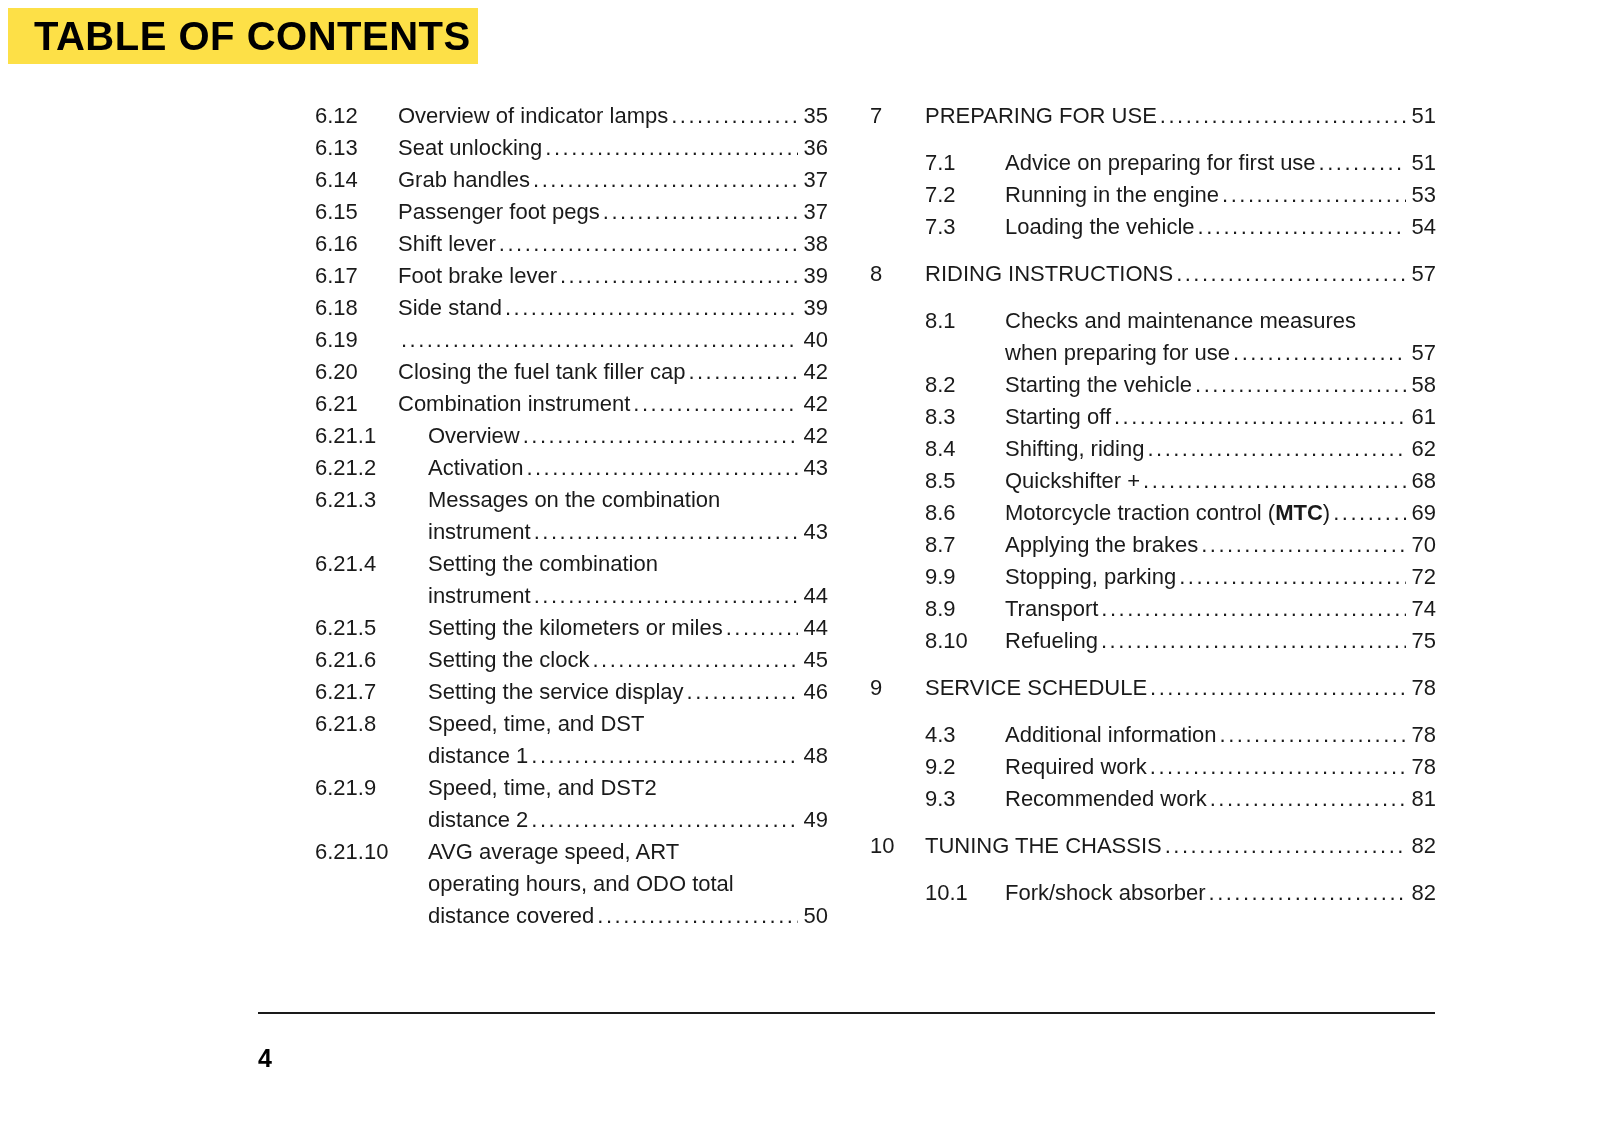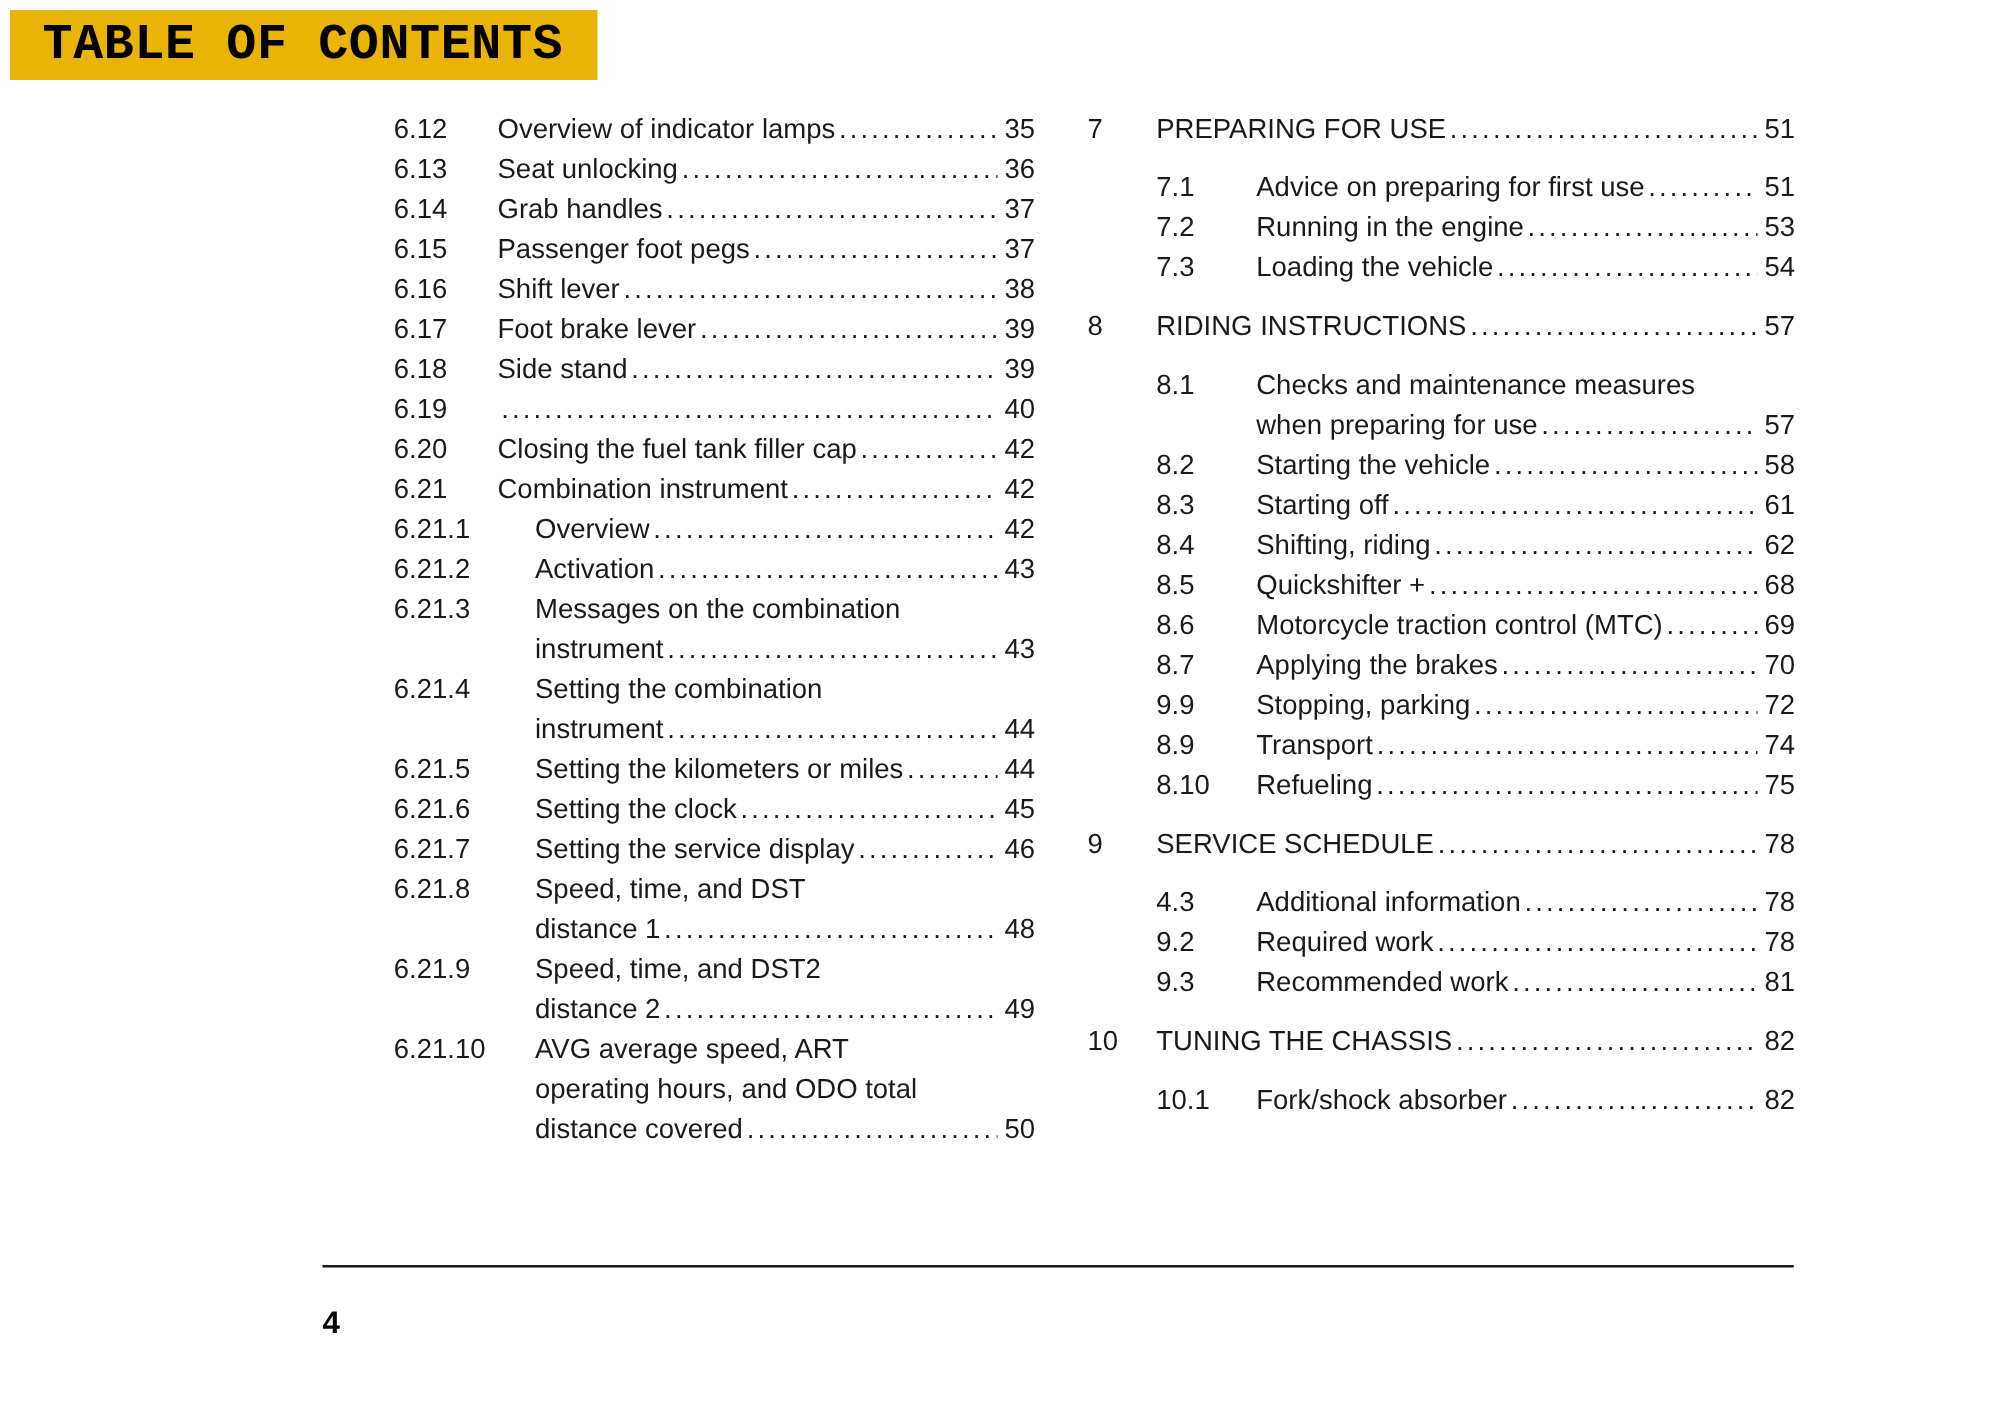--- a/index.html
+++ b/index.html
@@ -12,33 +12,33 @@
   }
   .header {
     position: absolute; left: 8px; top: 8px;
     width: 470px; height: 56px;
     display: flex; align-items: center;
     padding-left: 26px;
     font-size: 40px; font-weight: 700; color: #000;
     letter-spacing: 0.5px;
   }
   .col {
-    position: absolute; top: 87px;
+    position: absolute; top: 100px;
     font-size: 22px; line-height: 32px;
   }
   .col-left  { left: 315px; width: 513px; }
   .col-right { left: 870px; width: 566px; }
   .row { display: flex; }
   .num { flex: none; }
   .col-left  .lv1 .num { width: 83px; }
   .col-left  .lv2 .num { width: 113px; }
   .col-right .lv0 .num { width: 55px; }
   .col-right .lv1 .num { width: 80px; margin-left: 55px; }
   .txt { white-space: nowrap; flex: none; }
-  .txt b { font-weight: 400; }
+  .txt b { font-weight: 700; }
   .dots {
     flex: 1 1 0; min-width: 12px;
     position: relative; overflow: hidden;
     margin: 0 4px 0 3px;
   }
   .dots::after {
     content: "........................................................................................................................";
     position: absolute; left: 0; bottom: 0;
     white-space: nowrap; letter-spacing: 2.5px;
   }
@@ -50,21 +50,21 @@
     width: 1177px; height: 2px; background: #1a1a1a;
   }
   .pagenum {
     position: absolute; left: 258px; top: 1044px;
     font-size: 25px; font-weight: 700; color: #000;
   }
 </style>
 </head>
 <body>
 
-<div class="header" style="background: #eab308; font-family: Liberation Mono, monospace;">
+<div class="header" style="background: #fde047;">
   <span>TABLE OF CONTENTS</span>
 </div>
 
 <div class="col col-left">
     <div class="entry lv1">
       <div class="row">
         <span class="num">6.12</span>
         <span class="txt"><span>Overview of indicator lamps</span></span>
         <span class="dots"></span>
         <span class="page">35</span>

